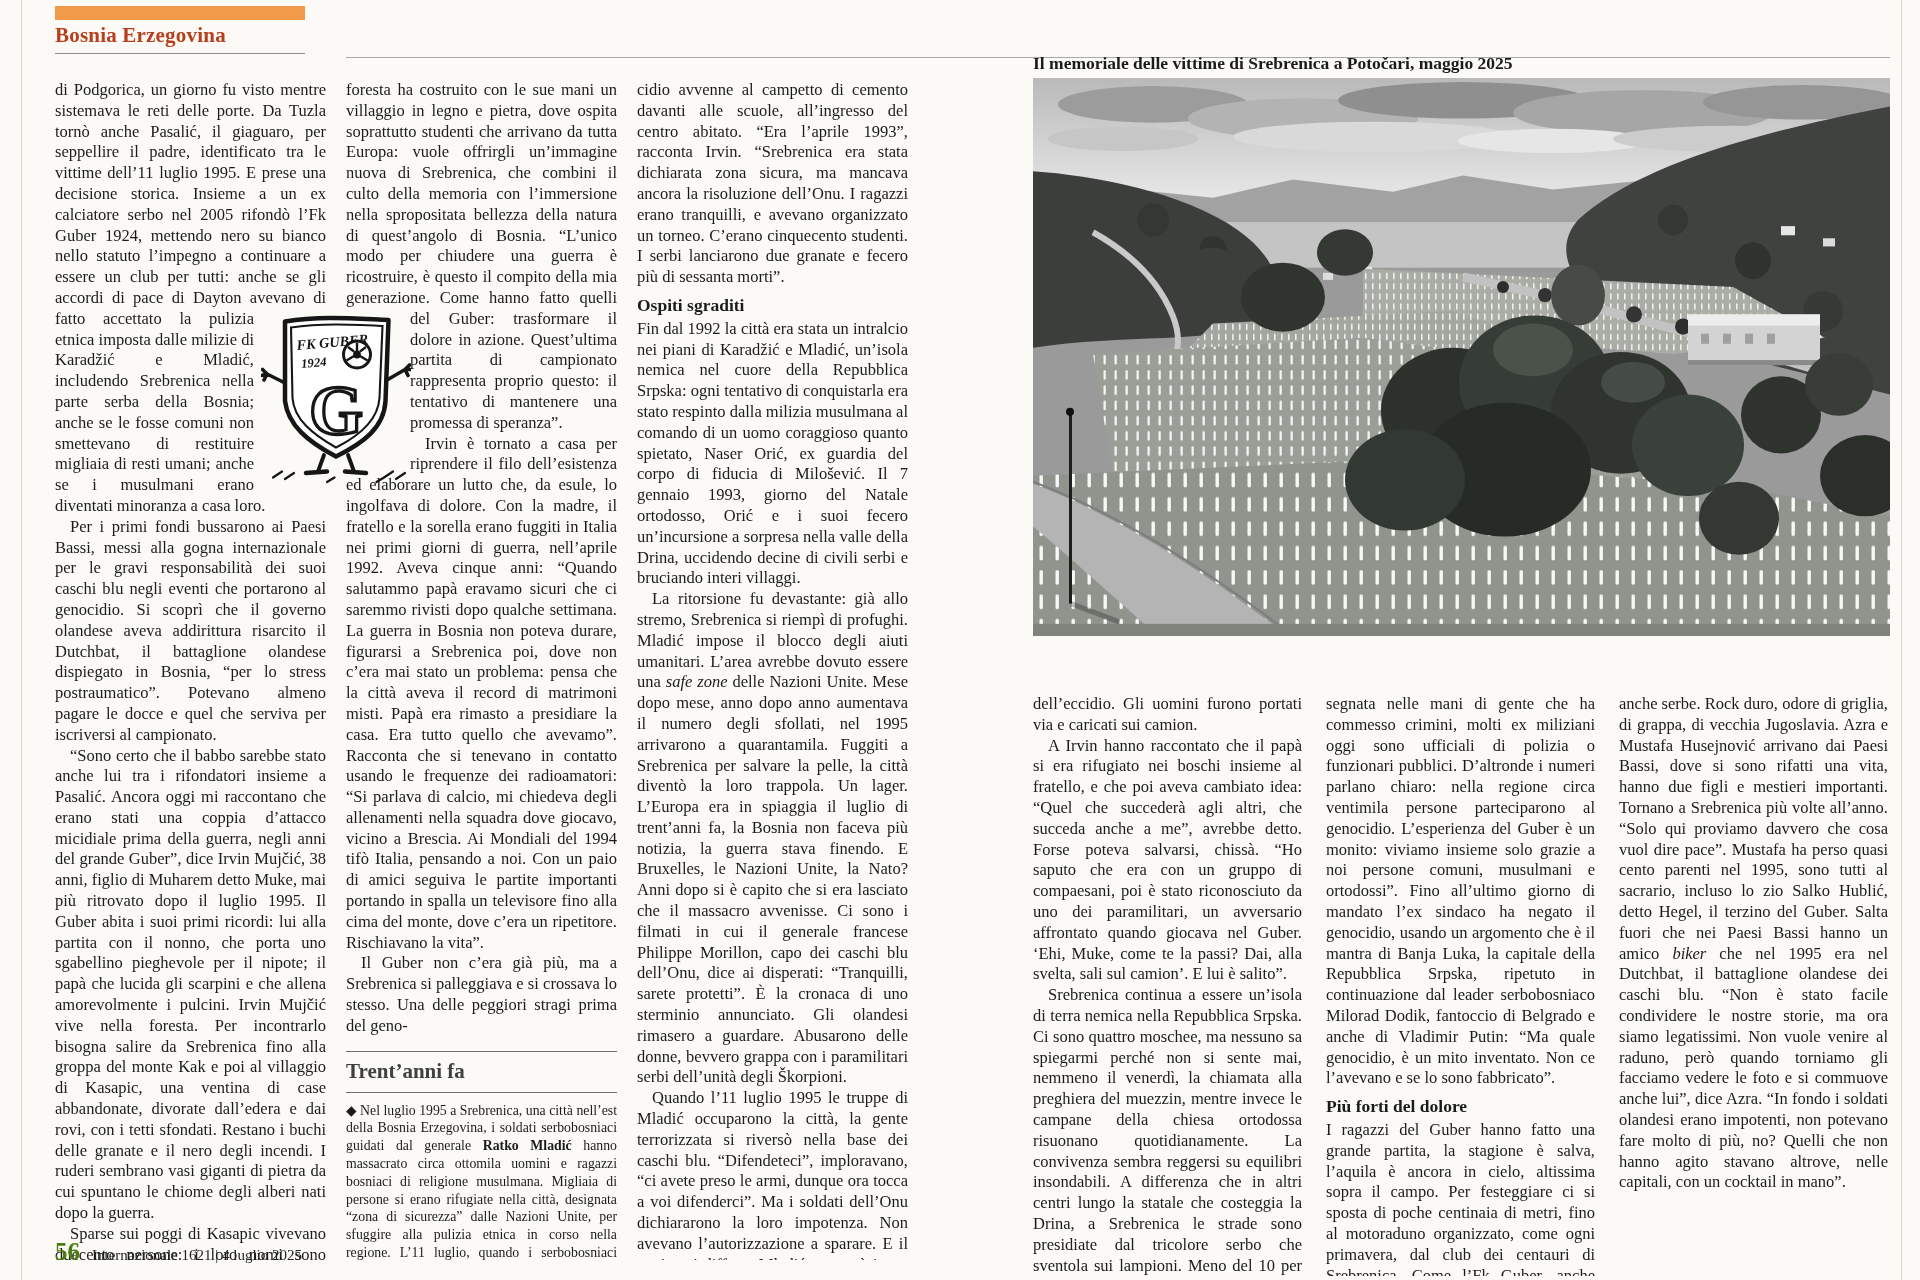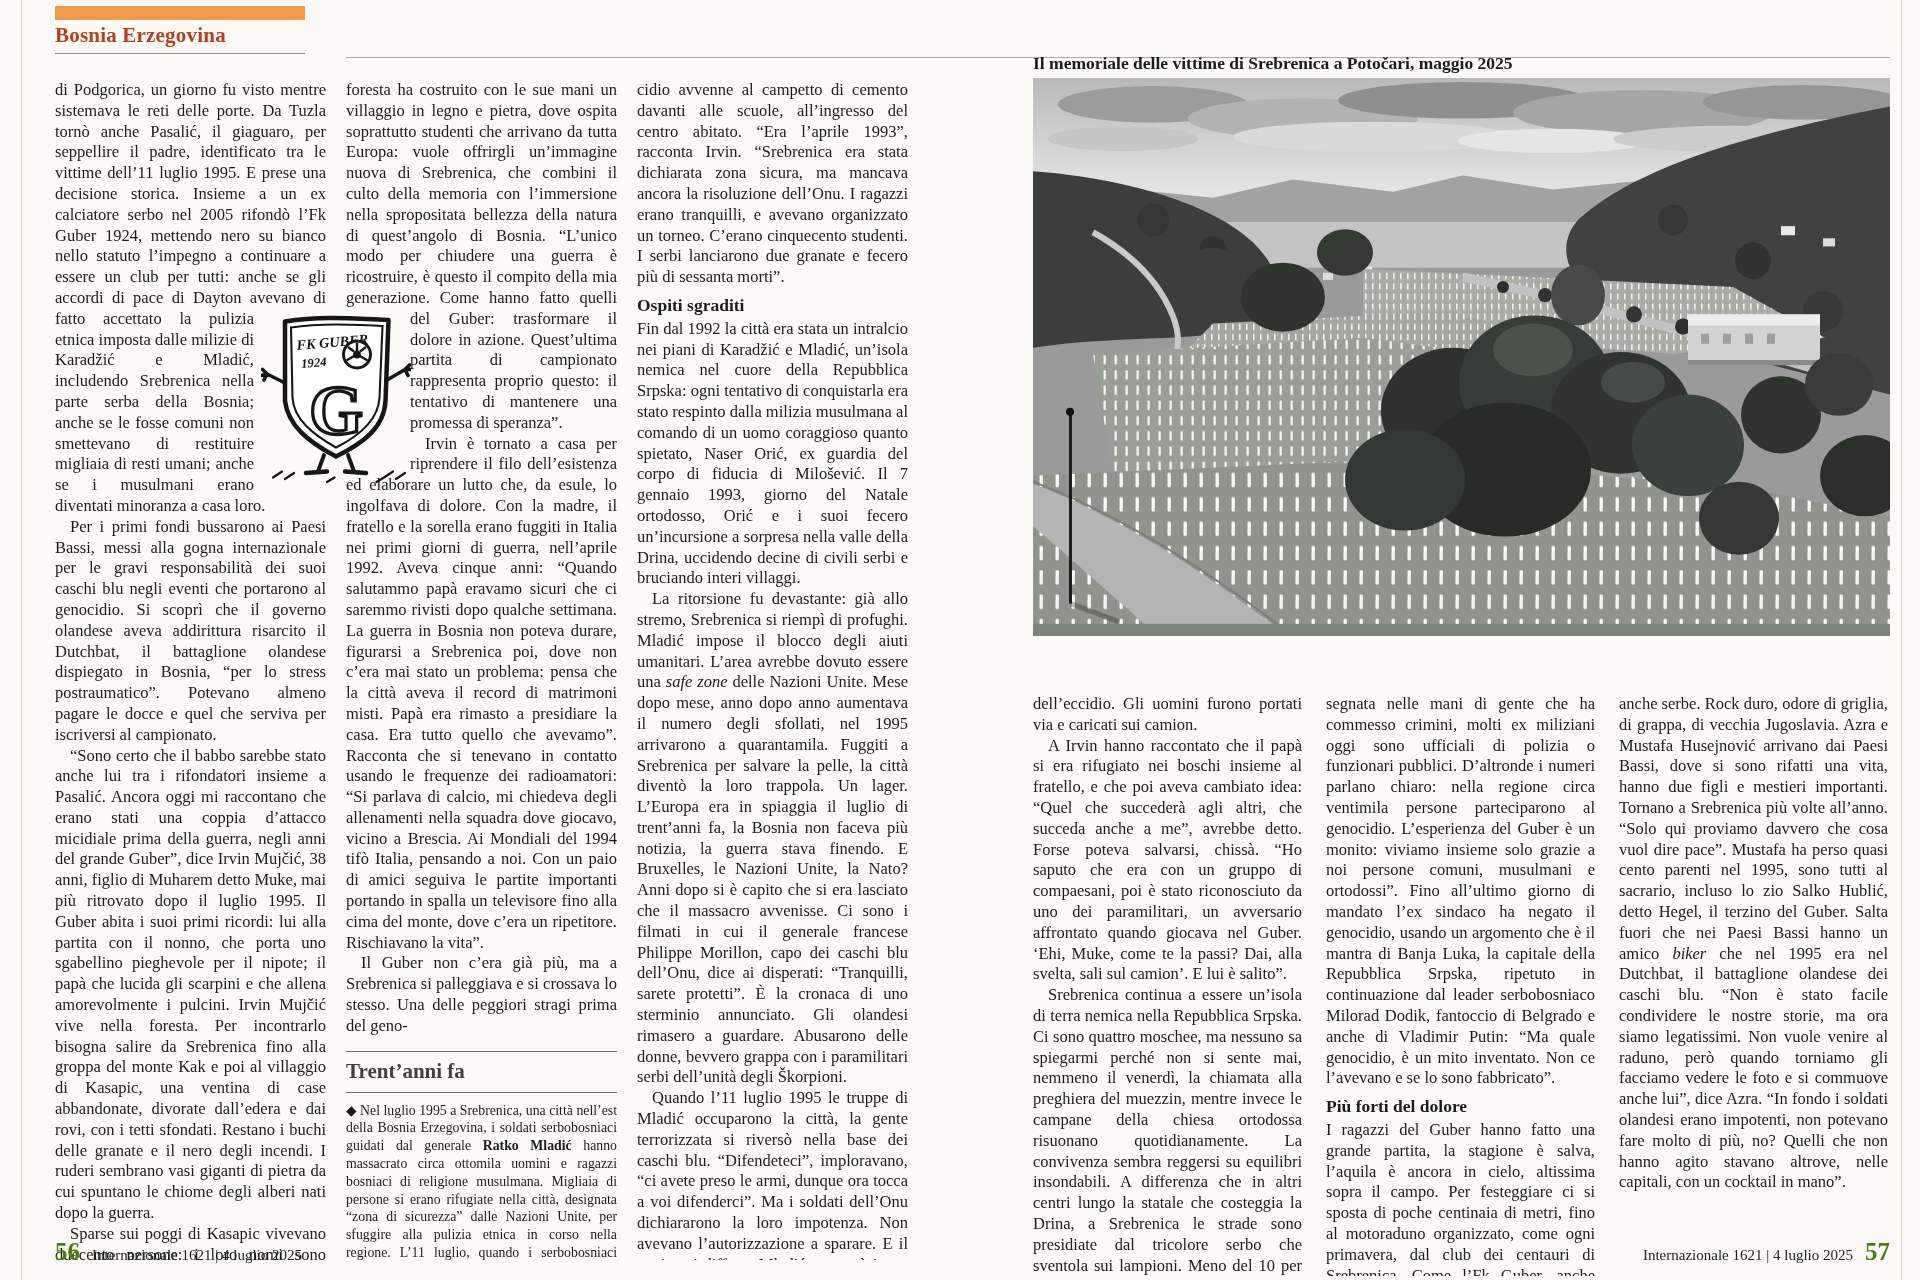--- a/index.html
+++ b/index.html
@@ -246,16 +246,13 @@
       <div class="col-text">
           <p class="para">anche serbe. Rock duro, odore di griglia, di grappa, di vecchia Jugoslavia. Azra e Mustafa Husejnović arrivano dai Paesi Bassi, dove si sono rifatti una vita, hanno due figli e mestieri importanti. Tornano a Srebrenica più volte all’anno. “Solo qui proviamo davvero che cosa vuol dire pace”. Mustafa ha perso quasi cento parenti nel 1995, sono tutti al sacrario, incluso lo zio Salko Hublić, detto Hegel, il terzino del Guber. Salta fuori che nei Paesi Bassi hanno un amico <i>biker</i> che nel 1995 era nel Dutchbat, il battaglione olandese dei caschi blu. “Non è stato facile condividere le nostre storie, ma ora siamo legatissimi. Non vuole venire al raduno, però quando torniamo gli facciamo vedere le foto e si commuove anche lui”, dice Azra. “In fondo i soldati olandesi erano impotenti, non potevano fare molto di più, no? Quelli che non hanno agito stavano altrove, nelle capitali, con un cocktail in mano”.</p>
         </div>
 
     </div>
   </div>
 
   <div class="folio folio-left">
     <span class="pageno">56</span><span>Internazionale 1621  |  4 luglio 2025</span>
   </div>
-  <div class="folio folio-right">
-    <span>Internazionale 1621  |  4 luglio 2025</span><span class="pageno">57</span>
-  </div>
 </div>
 
 </body></html>

